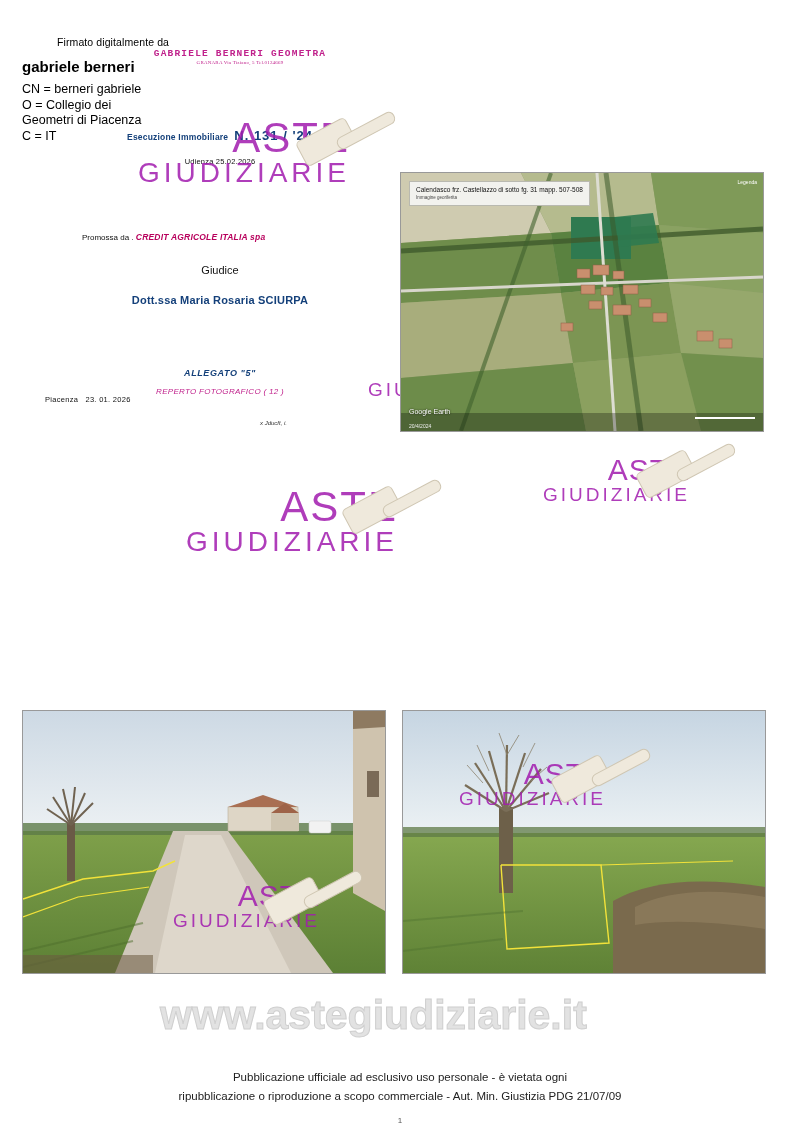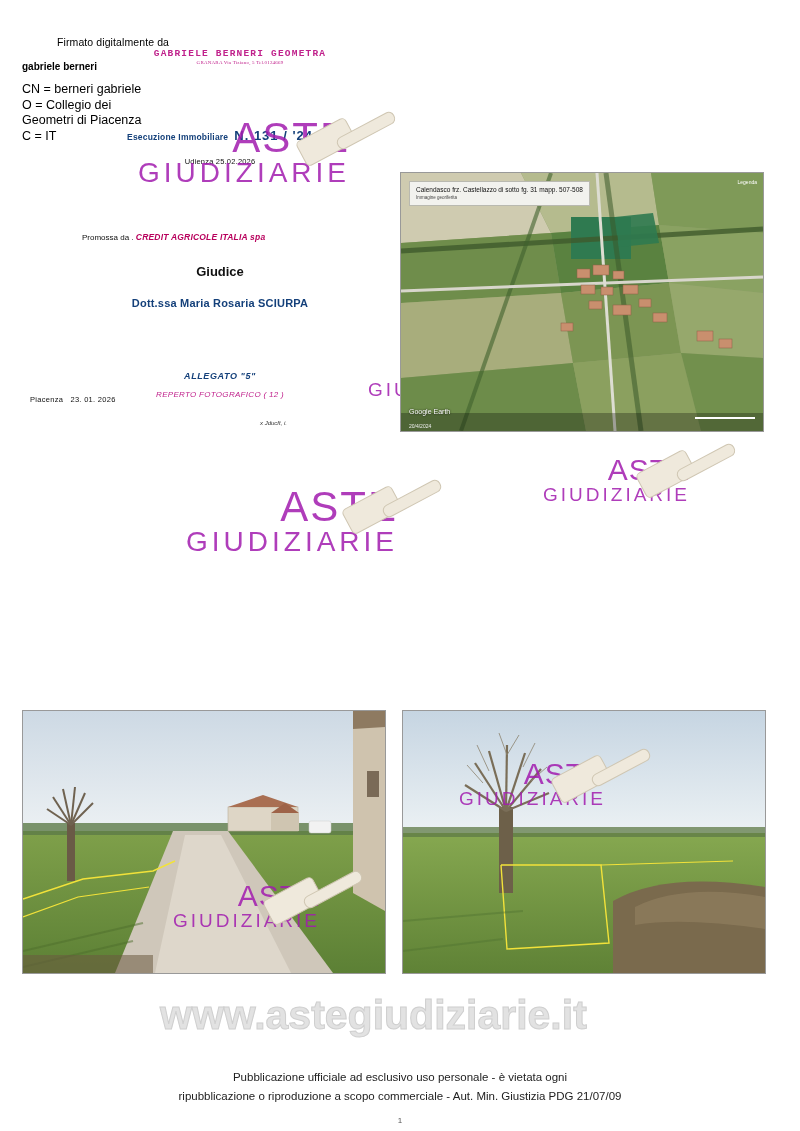--- a/index.html
+++ b/index.html
@@ -26,21 +26,21 @@
     width: 320px;
     color: #000;
   }
   .sig-line1 {
     font-size: 10.5px;
     line-height: 13px;
     letter-spacing: 0.1px;
     margin-left: 35px;
   }
   .sig-name {
-    font-size: 10px;
+    font-size: 15px;
     font-weight: bold;
     line-height: 20px;
     margin-top: 8px;
   }
   .sig-meta {
     font-size: 12.5px;
     line-height: 15.5px;
     margin-top: 5px;
     white-space: pre-line;
   }
@@ -114,23 +114,22 @@
   }
   .doc-promossa .creditor {
     color: #b8005c;
     font-style: italic;
     font-weight: bold;
     font-size: 8.5px;
     letter-spacing: 0.2px;
   }
   .doc-giudice-label {
     margin-top: 98px;
-    font-size: 13px;
+    font-size: 11px;
     color: #111;
-    font-weight: bold;
   }
   .doc-giudice-name {
     margin-top: 18px;
     font-size: 11px;
     font-weight: bold;
     color: #14407a;
     letter-spacing: 0.2px;
   }
   .doc-allegato {
     margin-top: 62px;
@@ -142,21 +141,21 @@
   }
   .doc-reperto {
     margin-top: 9px;
     font-size: 8px;
     font-style: italic;
     color: #c0228c;
     letter-spacing: 0.3px;
   }
   .doc-place-date {
     position: absolute;
-    left: 22px;
+    left: 37px;
     top: 395px;
     font-size: 7.5px;
     color: #111;
     letter-spacing: 0.3px;
     padding-left: 8px;
   }
   .doc-signature-small {
     position: absolute;
     left: 260px;
     top: 420px;

